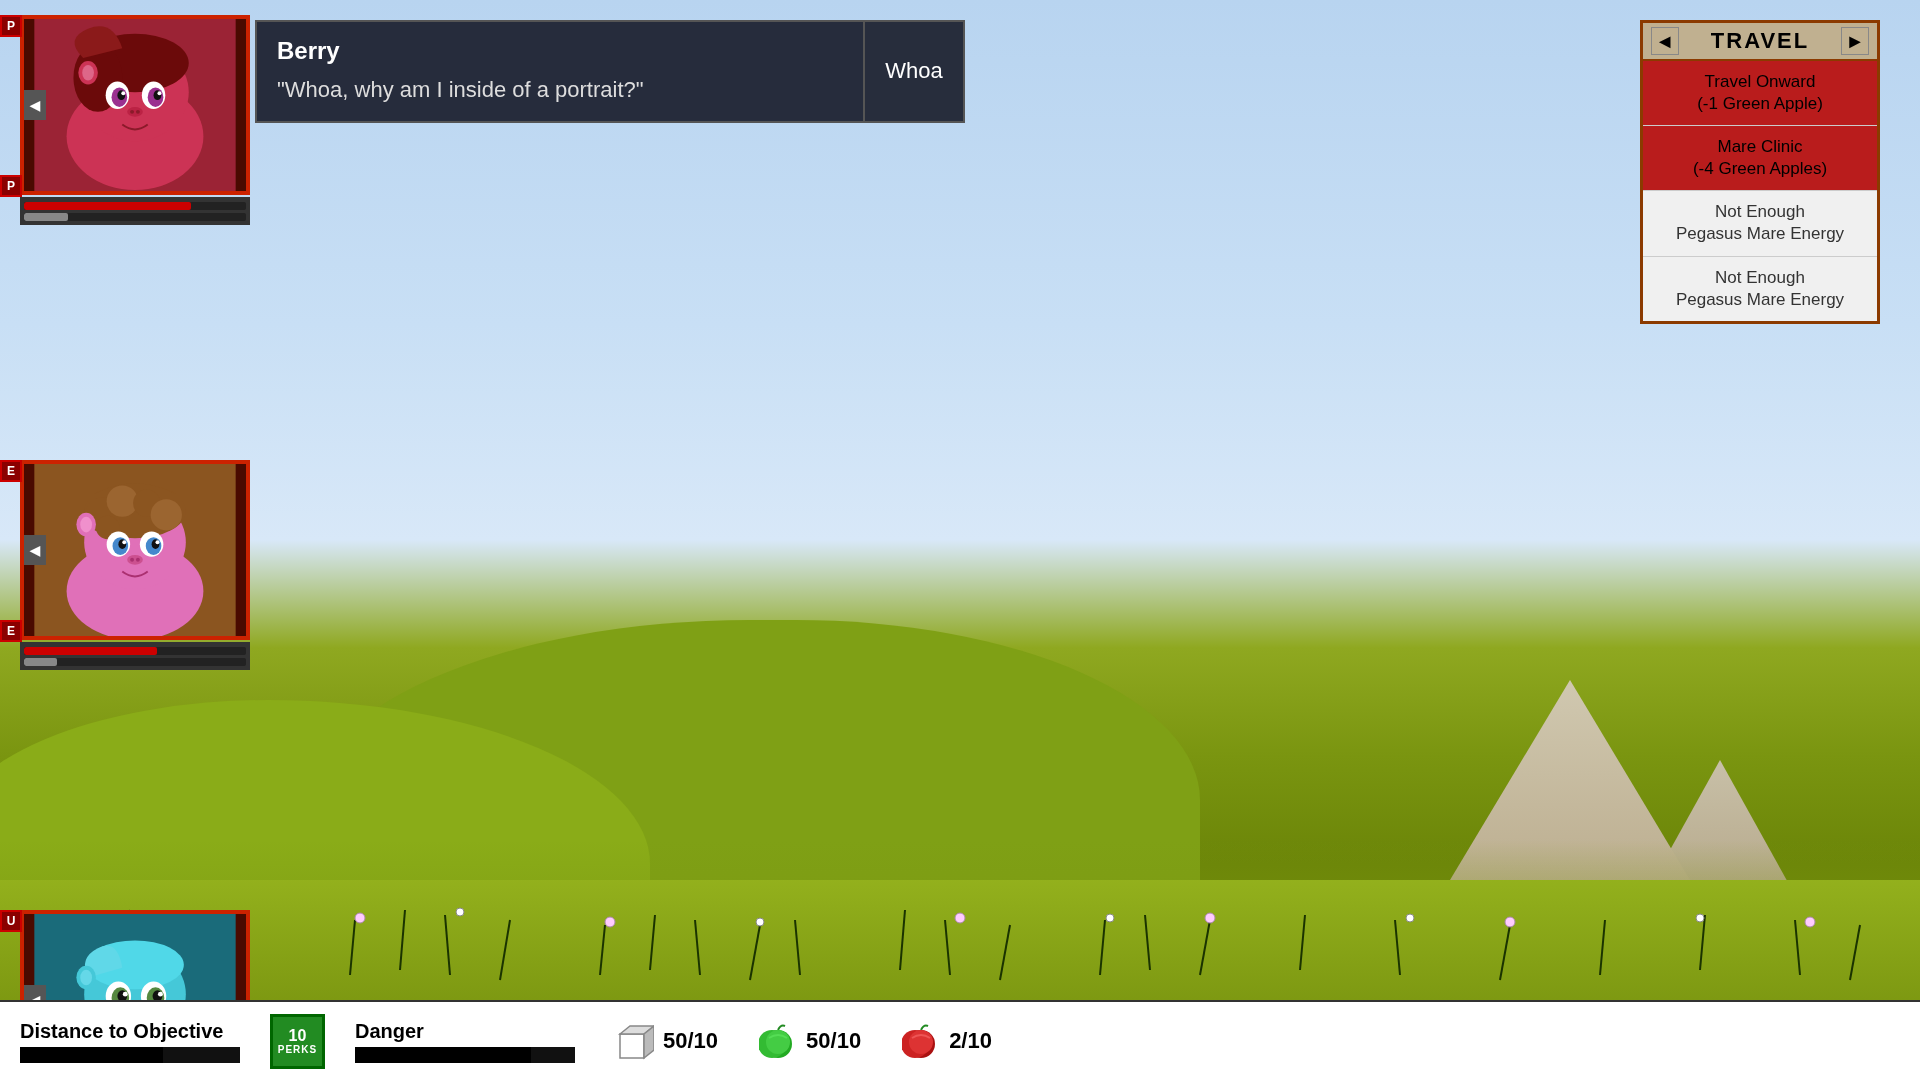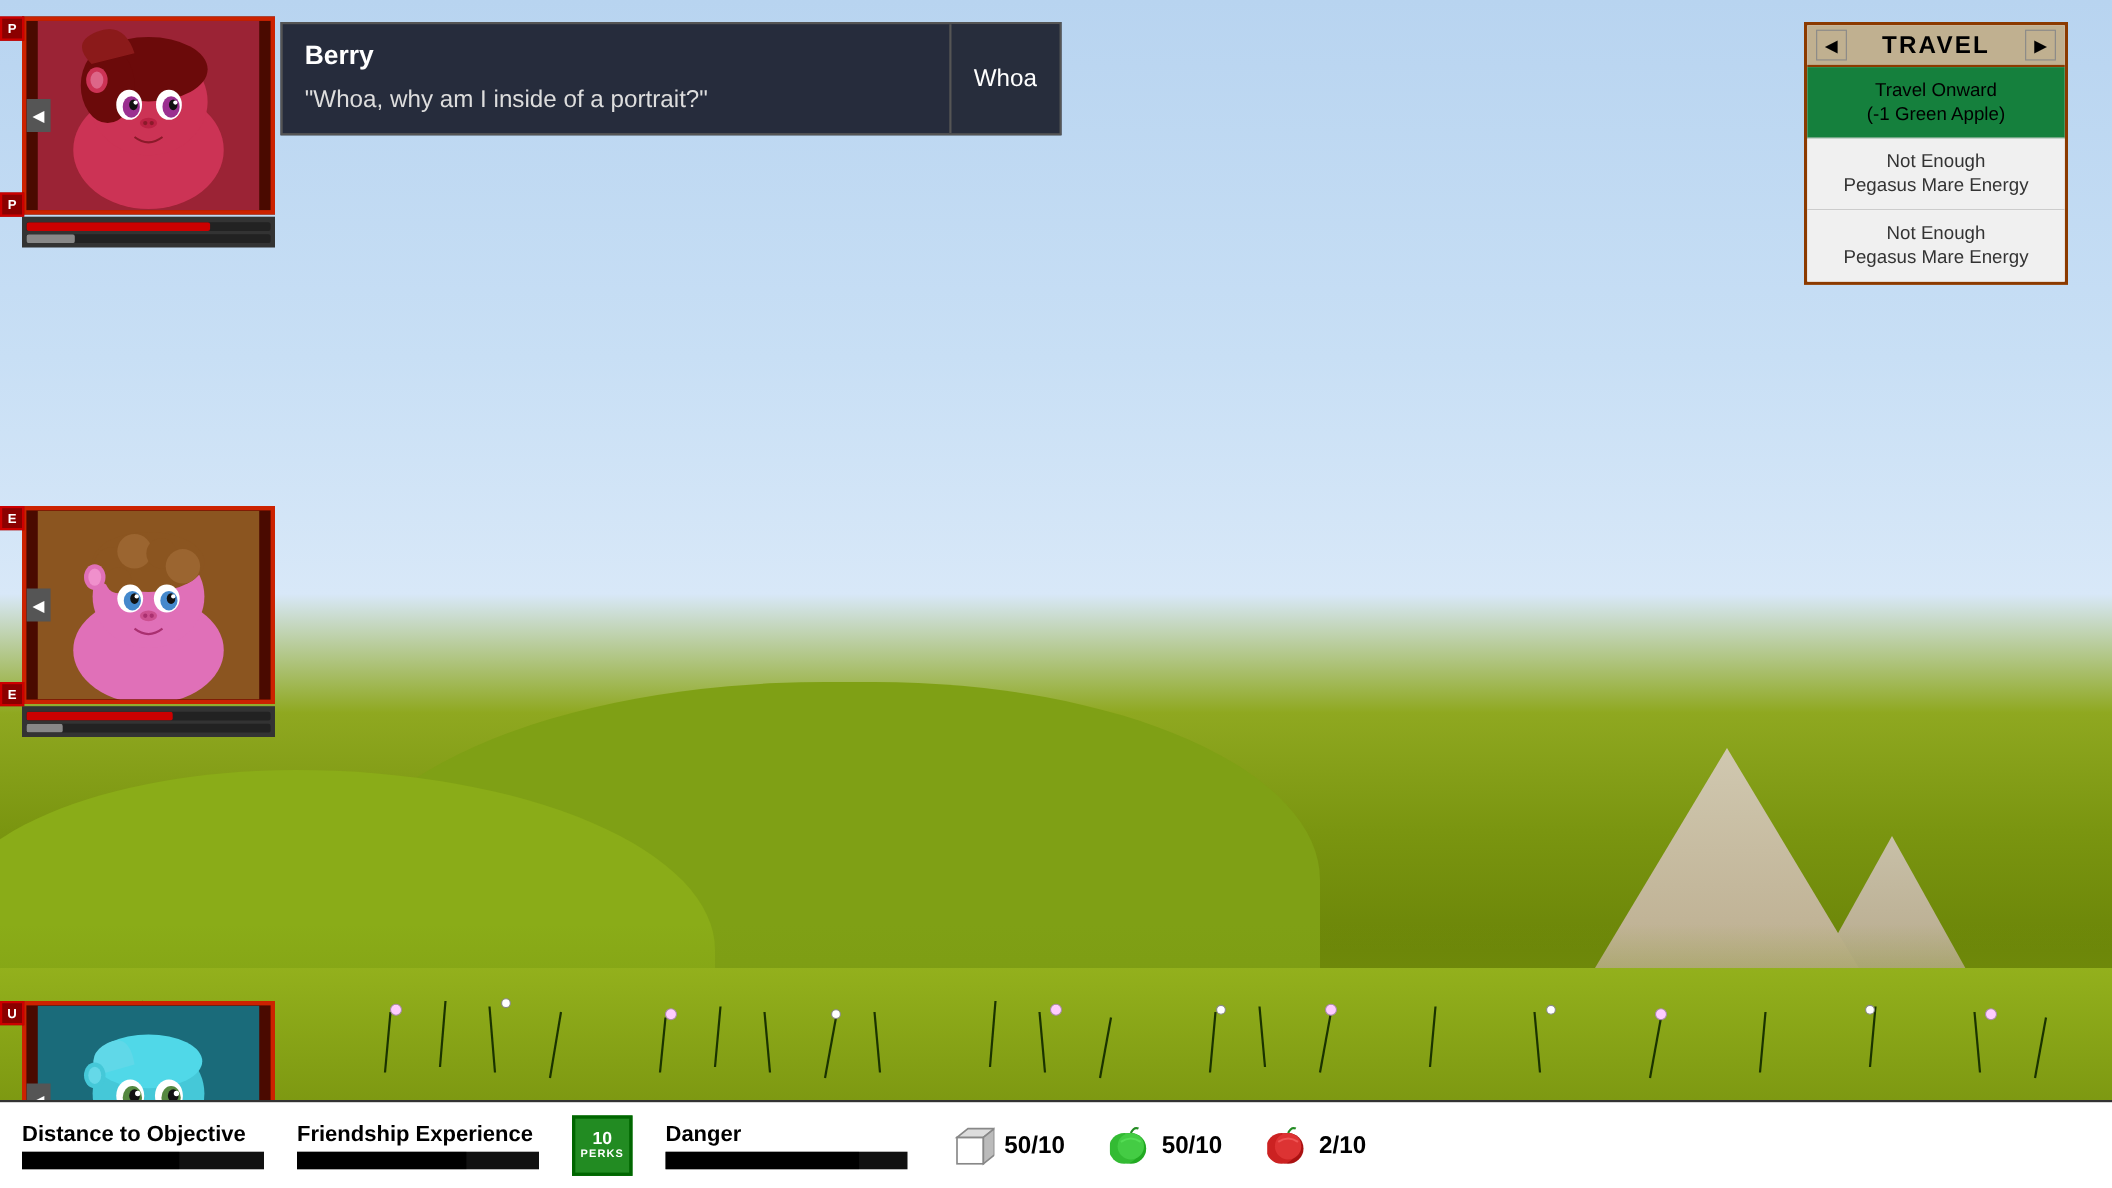--- a/index.html
+++ b/index.html
@@ -244,21 +244,21 @@
     }
 
     .travel-option {
       border-bottom: 1px solid #ccc;
       padding: 10px 12px;
       font-size: 17px;
       text-align: center;
       line-height: 1.3;
       cursor: pointer;
       color: black;
-      background: #15803d;
+      background: #b91c1c;
     }
 
     .travel-option-disabled {
       border-bottom: 1px solid #ccc;
       padding: 10px 12px;
       font-size: 17px;
       text-align: center;
       line-height: 1.3;
       color: #333;
       background: #f0f0f0;
@@ -593,39 +593,34 @@
   <div id="dialog-skip">Whoa</div>
 </div>
 
 <div id="travel-panel">
   <div id="travel-header">
     <div class="travel-arrow-btn">◀</div>
     <div id="travel-title">TRAVEL</div>
     <div class="travel-arrow-btn">▶</div>
   </div>
   <div class="travel-option">Travel Onward<br>(-1 Green Apple)</div>
+  <div class="travel-option">Mare Clinic<br>(-4 Green Apples)</div>
   <div class="travel-option-disabled">Not Enough<br>Pegasus Mare Energy</div>
   <div class="travel-option-disabled">Not Enough<br>Pegasus Mare Energy</div>
 </div>
 
 <div id="status-bar">
 
   <div class="status-section">
     <div class="status-label">Distance to Objective</div>
     <div class="status-bar-track">
       <div class="status-bar-fill fill-black" style="width:65%"></div>
     </div>
   </div>
 
-  <div class="status-section">
-    <div class="status-label">Friendship Experience</div>
-    <div class="status-bar-track">
-      <div class="status-bar-fill fill-black" style="width:70%"></div>
-    </div>
-  </div>
 
   <div id="perks-badge">
     <div id="perks-number">10</div>
     <div id="perks-text">PERKS</div>
   </div>
 
   <div class="status-section">
     <div class="status-label">Danger</div>
     <div class="status-bar-track">
       <div class="status-bar-fill fill-black" style="width:80%"></div>

